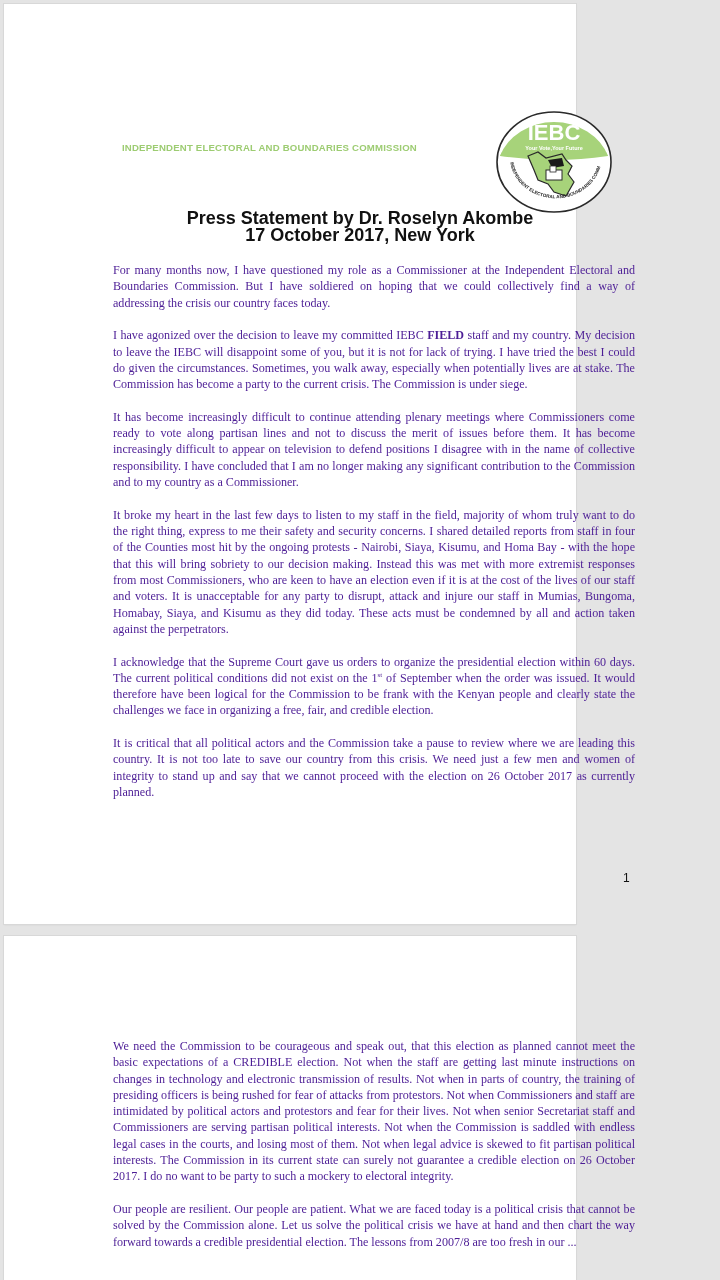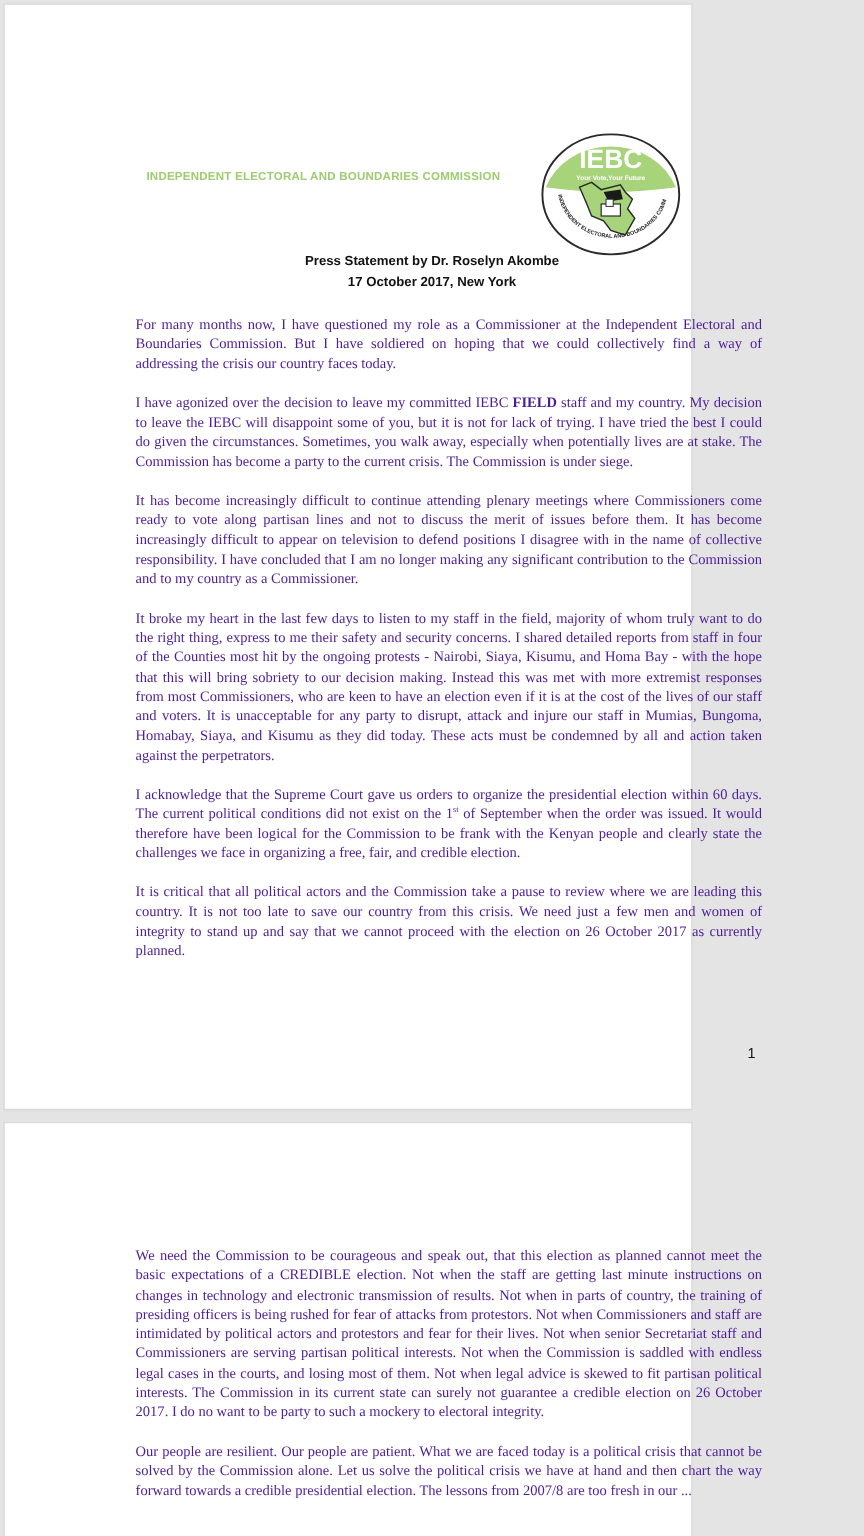--- a/index.html
+++ b/index.html
@@ -18,26 +18,26 @@
   .page1 { top: 4px; height: 920px; }
   .page2 { top: 936px; height: 360px; }
 
   .letterhead {
     position: absolute; left: 118px; top: 138px;
     font-family: "Liberation Sans", sans-serif;
     font-weight: bold; font-size: 9.6px; letter-spacing: 0.2px;
     color: #9dcc72; white-space: nowrap;
   }
   .logo {
-    position: absolute; left: 439px; top: 104px; width: 132px; height: 108px;
+    position: absolute; left: 484px; top: 104px; width: 132px; height: 108px;
   }
   .title-block {
     position: absolute; left: 0; width: 712px; top: 206px;
     text-align: center; font-family: "Liberation Sans", sans-serif;
-    font-weight: bold; font-size: 11px; line-height: 17px; color: #111;
+    font-weight: bold; font-size: 18px; line-height: 17px; color: #111;
   }
   .body {
     position: absolute; left: 109px; width: 522px;
     font-family: Liberation Serif, serif;
     font-size: 12.1px; line-height: 16.3px; color: #4c1d95;
     text-align: justify;
   }
   .body p { margin: 0 0 16.4px 0; }
   .body b { font-weight: bold; }
   .body sup { font-size: 7px; line-height: 0; }

